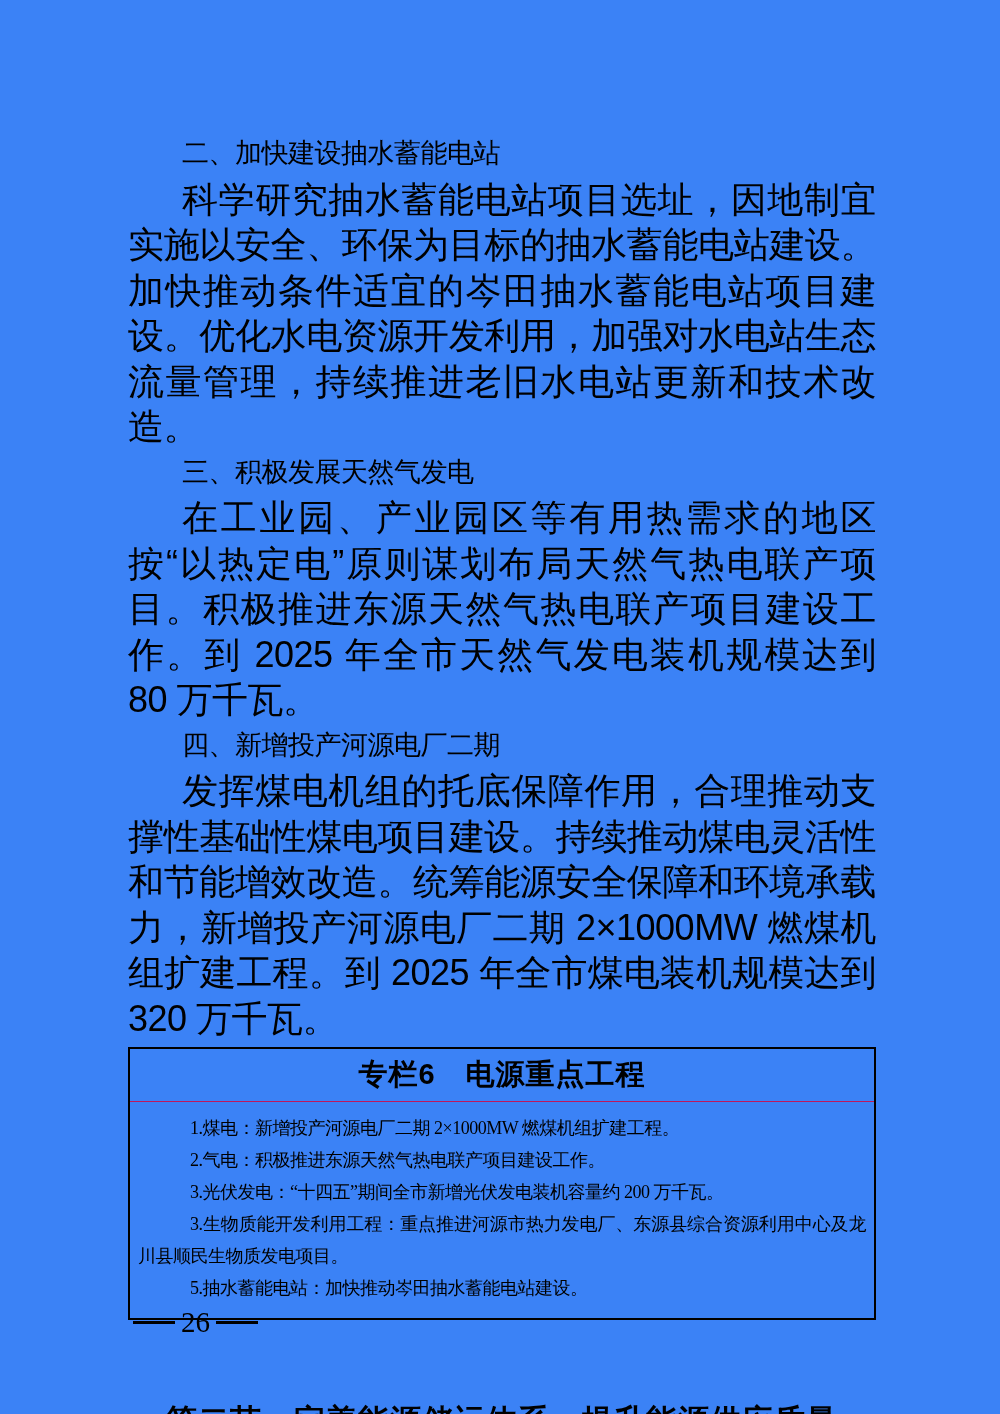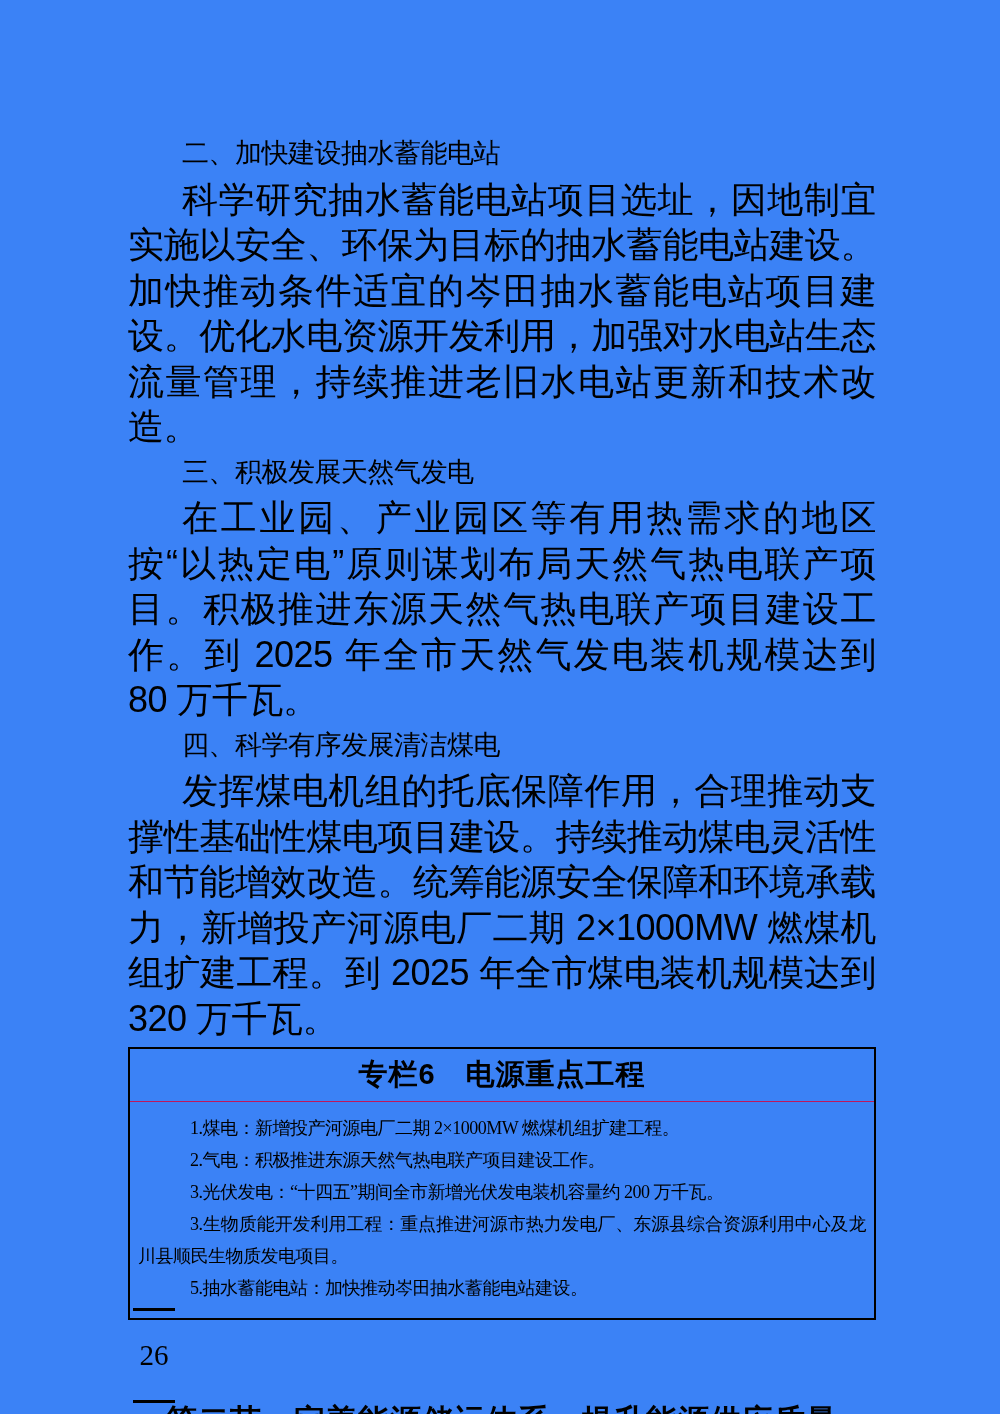--- a/index.html
+++ b/index.html
@@ -70,24 +70,23 @@
     font-weight: 700;
     font-size: 31px;
     letter-spacing: 1px;
   }
   .footer {
     position: absolute;
     left: 133px;
     top: 1308px;
     display: flex;
     align-items: center;
-    gap: 30px;
+    gap: 6px;
     font-family: "Liberation Serif", "DejaVu Serif", serif;
     font-size: 29px;
-    flex-direction: column;
   }
   .footer-dash {
     display: inline-block;
     width: 42px;
     height: 3px;
     background: #000;
   }
   .page-number { line-height: 1; }
 </style>
 </head>
@@ -96,21 +95,21 @@
 <div class="page">
 
   <div class="content">
 
     <div class="body-line sec-heading">二、加快建设抽水蓄能电站</div>
     <p class="body-line para">科学研究抽水蓄能电站项目选址，因地制宜实施以安全、环保为目标的抽水蓄能电站建设。加快推动条件适宜的岑田抽水蓄能电站项目建设。优化水电资源开发利用，加强对水电站生态流量管理，持续推进老旧水电站更新和技术改造。</p>
 
     <div class="body-line sec-heading">三、积极发展天然气发电</div>
     <p class="body-line para">在工业园、产业园区等有用热需求的地区按“以热定电”原则谋划布局天然气热电联产项目。积极推进东源天然气热电联产项目建设工作。到 2025 年全市天然气发电装机规模达到 80 万千瓦。</p>
 
-    <div class="body-line sec-heading">四、科学有序发展清洁煤电</div>
+    <div class="body-line sec-heading">四、新增投产河源电厂二期</div>
     <p class="body-line para">发挥煤电机组的托底保障作用，合理推动支撑性基础性煤电项目建设。持续推动煤电灵活性和节能增效改造。统筹能源安全保障和环境承载力，新增投产河源电厂二期 2×1000MW 燃煤机组扩建工程。到 2025 年全市煤电装机规模达到 320 万千瓦。</p>
 
     <div class="callout">
       <div class="callout-header">专栏6　电源重点工程</div>
       <div class="callout-body">
         <p class="callout-item">1.煤电：新增投产河源电厂二期 2×1000MW 燃煤机组扩建工程。</p>
         <p class="callout-item">2.气电：积极推进东源天然气热电联产项目建设工作。</p>
         <p class="callout-item">3.光伏发电：“十四五”期间全市新增光伏发电装机容量约 200 万千瓦。</p>
         <p class="callout-item">3.生物质能开发利用工程：重点推进河源市热力发电厂、东源县综合资源利用中心及龙川县顺民生物质发电项目。</p>
         <p class="callout-item">5.抽水蓄能电站：加快推动岑田抽水蓄能电站建设。</p>

